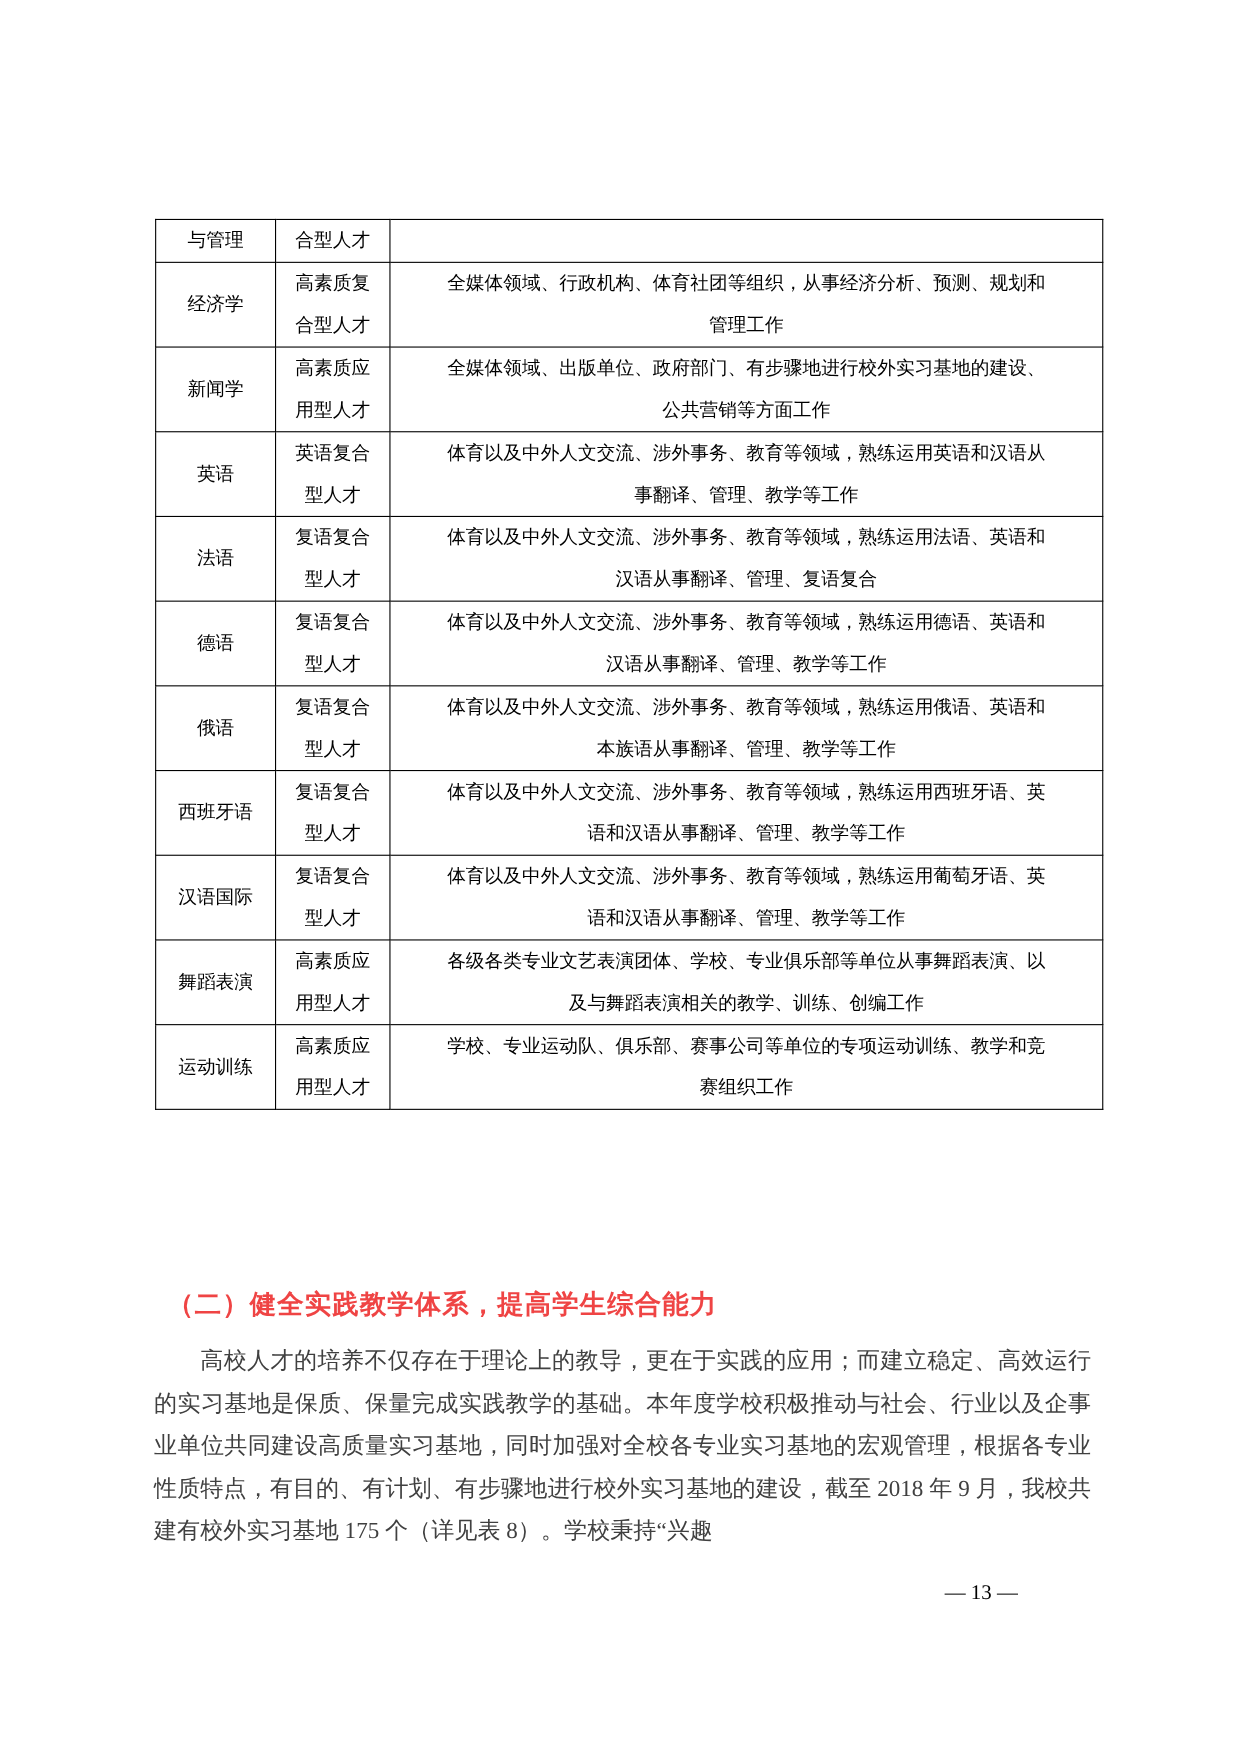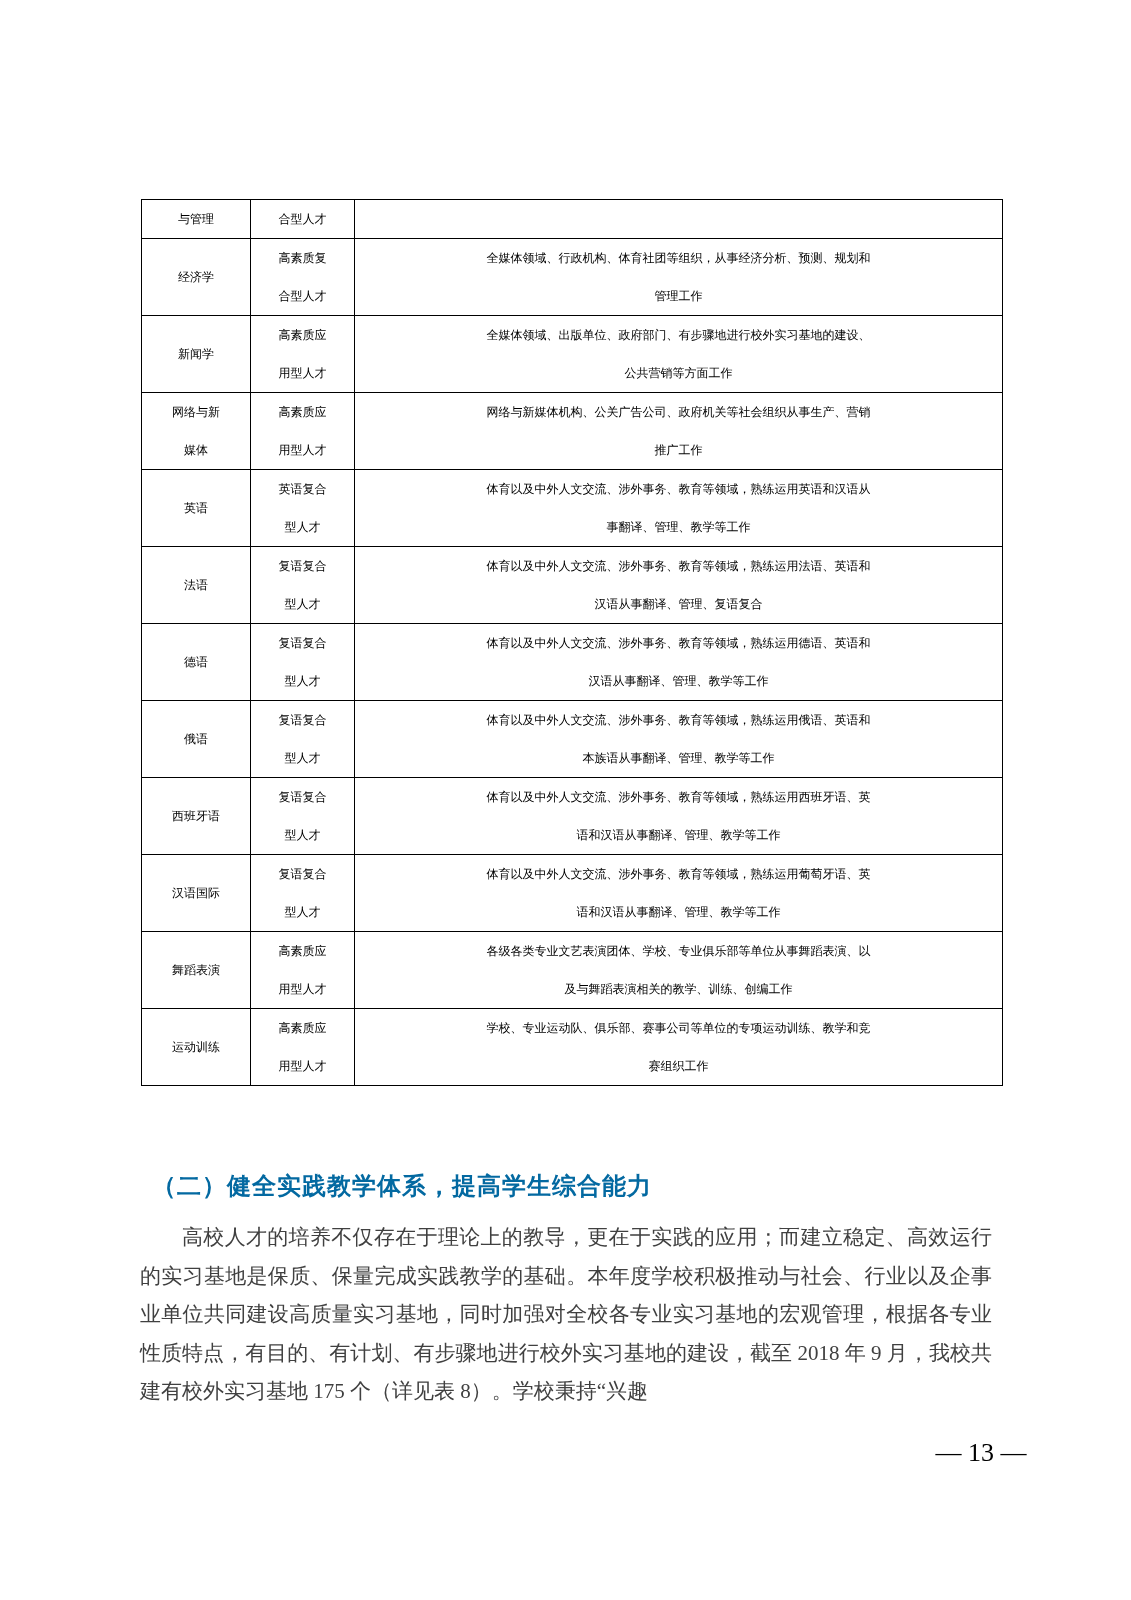--- a/index.html
+++ b/index.html
@@ -28,58 +28,58 @@
   }
   table.majors-table tr:first-child {
     height: 39px;
   }
   table.majors-table td {
     border: 1.5px solid #000000;
     text-align: center;
     vertical-align: middle;
     white-space: pre-line;
     font-family: "Liberation Serif", "DejaVu Serif", serif;
-    font-size: 12px;
+    font-size: 17px;
     line-height: 38px;
     padding: 0 4px;
     overflow: hidden;
   }
   .section-heading {
     position: absolute;
     left: 152px;
     top: 1170px;
     margin: 0;
     font-family: Liberation Sans, sans-serif;
     font-size: 24px;
     font-weight: bold;
     letter-spacing: 1px;
-    color: #0369a1;
+    color: #ef4444;
     white-space: nowrap;
   }
   .body-paragraph {
     position: absolute;
     left: 140px;
     top: 1218px;
     width: 852px;
     margin: 0;
     font-family: "Liberation Serif", "DejaVu Serif", serif;
     font-size: 21px;
     line-height: 38.5px;
     text-align: justify;
     text-indent: 2em;
     color: #404040;
   }
   .page-number {
     position: absolute;
-    left: 925px;
+    left: 836px;
     top: 1438px;
     width: 112px;
     text-align: center;
     font-family: "Liberation Serif", "DejaVu Serif", serif;
-    font-size: 26px;
+    font-size: 19px;
     color: #000000;
     white-space: nowrap;
   }
 </style>
 </head>
 <body>
 
 <div class="page">
 
   <table class="majors-table">
@@ -100,28 +100,20 @@
 合型人才</td>
           <td>全媒体领域、行政机构、体育社团等组织，从事经济分析、预测、规划和
 管理工作</td>
         </tr>
         <tr>
           <td>新闻学</td>
           <td>高素质应
 用型人才</td>
           <td>全媒体领域、出版单位、政府部门、有步骤地进行校外实习基地的建设、
 公共营销等方面工作</td>
-        </tr>
-        <tr>
-          <td>网络与新
-媒体</td>
-          <td>高素质应
-用型人才</td>
-          <td>网络与新媒体机构、公关广告公司、政府机关等社会组织从事生产、营销
-推广工作</td>
         </tr>
         <tr>
           <td>英语</td>
           <td>英语复合
 型人才</td>
           <td>体育以及中外人文交流、涉外事务、教育等领域，熟练运用英语和汉语从
 事翻译、管理、教学等工作</td>
         </tr>
         <tr>
           <td>法语</td>

